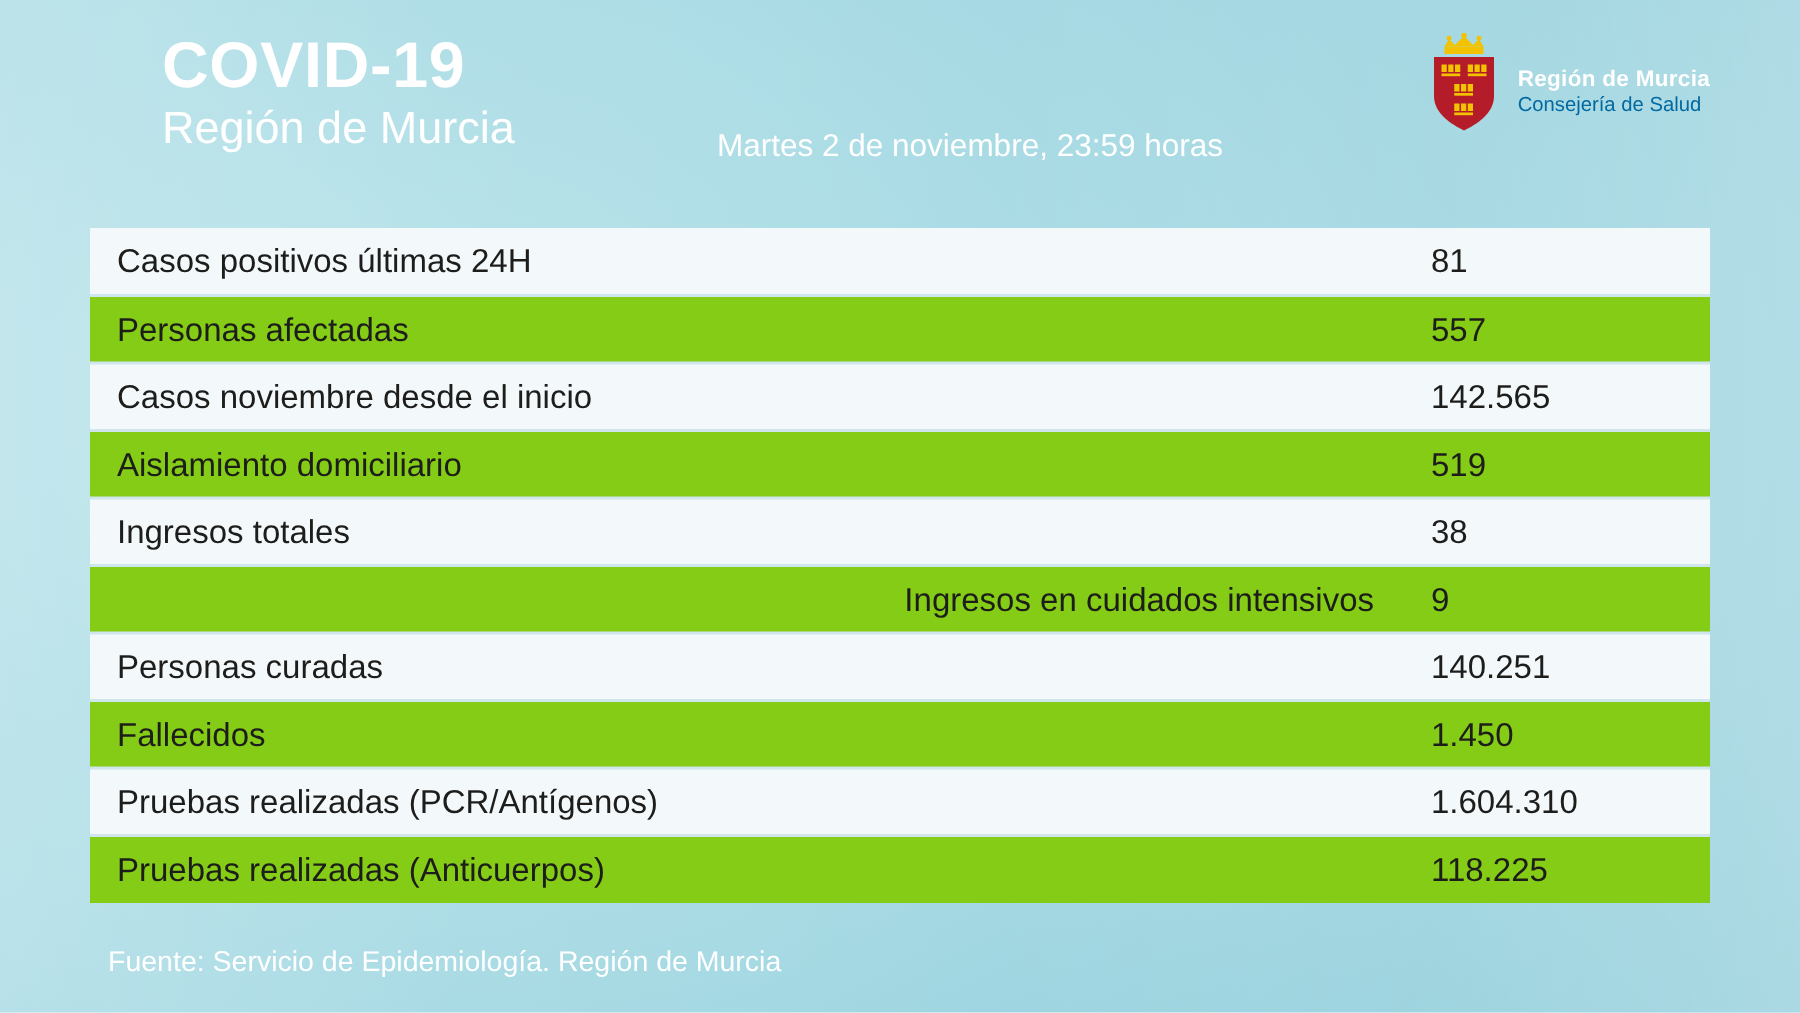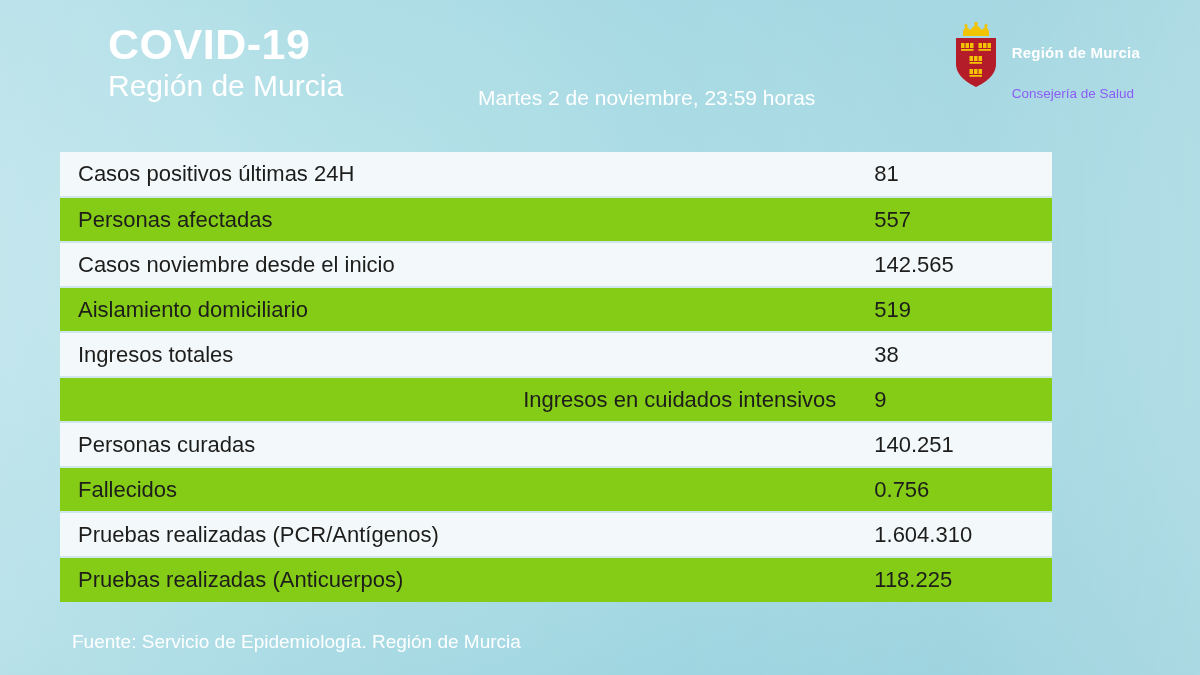--- a/index.html
+++ b/index.html
@@ -44,26 +44,26 @@
   .logo { position:absolute; right:60px; top:22px; display:flex; align-items:flex-start; }
   .shield {
     width:52px; height:66px; position:relative; margin-right:10px;
   }
   .shield svg { display:block; }
   .logo-text { padding-top:22px; }
   .logo-line1 {
     font-size:15px; font-weight:bold; color:#ffffff; line-height:1.2; letter-spacing:0.2px;
   }
   .logo-line2 {
-    font-size:13.5px; color:#8b5cf6; line-height:1.2;margin-top:24px;
+    font-size:13.5px; color:#0369a1; line-height:1.2;
   }
 
   
   .table {
-    position:absolute; left:60px; top:152px; width:992px;
+    position:absolute; left:60px; top:152px; width:1080px;
     border-collapse:collapse;
     background:transparent;
   }
   .table tr { height:45px; }
   .table td {
     font-size:22px; color:#1d1d1b; vertical-align:middle;
     padding:0 18px;
     border-bottom:2px solid #cfe6ec;
   }
   .table tr:last-child td { border-bottom:none; }
@@ -156,21 +156,21 @@
       <tr class="row-b row-indent">
         <td class="cell-label">Ingresos en cuidados intensivos</td>
         <td class="cell-value">9</td>
       </tr>
       <tr class="row-a">
         <td class="cell-label">Personas curadas</td>
         <td class="cell-value">140.251</td>
       </tr>
       <tr class="row-b">
         <td class="cell-label">Fallecidos</td>
-        <td class="cell-value">0.756</td>
+        <td class="cell-value">1.450</td>
       </tr>
       <tr class="row-a">
         <td class="cell-label">Pruebas realizadas (PCR/Antígenos)</td>
         <td class="cell-value">1.604.310</td>
       </tr>
       <tr class="row-b">
         <td class="cell-label">Pruebas realizadas (Anticuerpos)</td>
         <td class="cell-value">118.225</td>
       </tr>
     </tbody>

